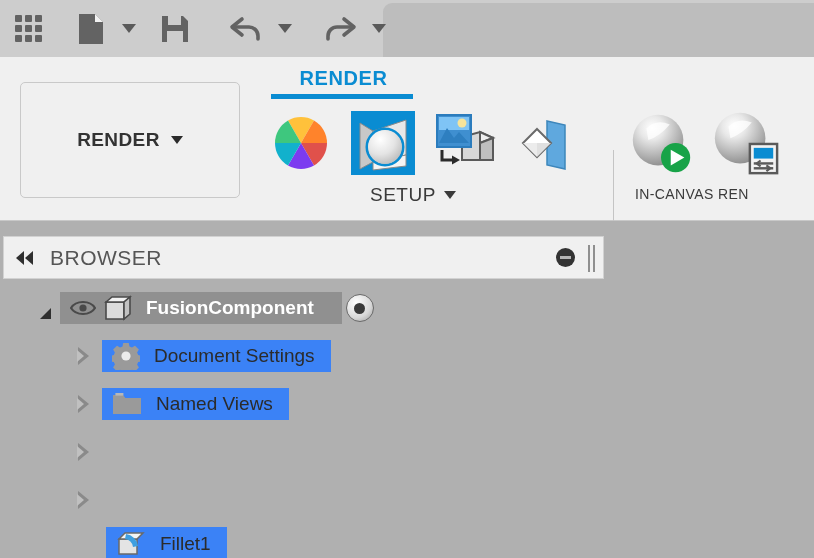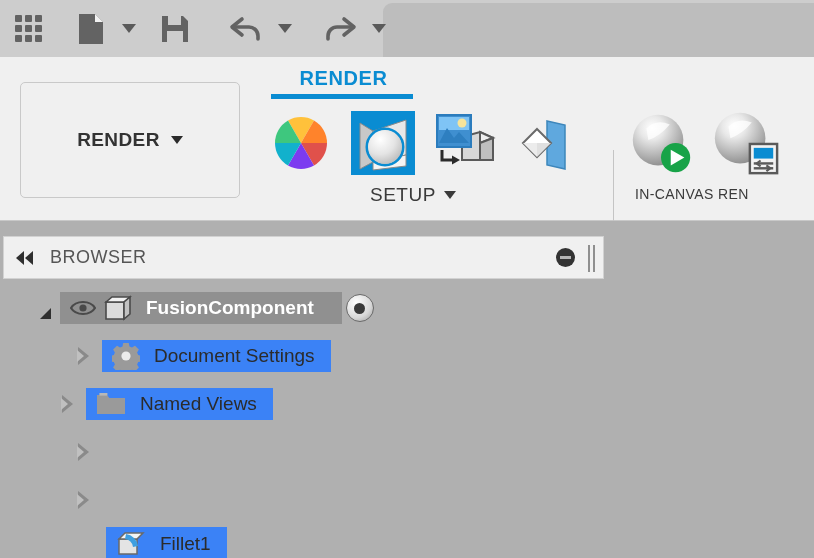--- a/index.html
+++ b/index.html
@@ -220,21 +220,21 @@
     cursor: default;
   }
   .tri-left {
     width: 0; height: 0;
     border-top: 7px solid transparent;
     border-bottom: 7px solid transparent;
     border-right: 8px solid #2f2f2f;
   }
   .browser-title {
     margin-left: 17px;
-    font-size: 18px;
+    font-size: 21px;
     color: #555;
     letter-spacing: 0.5px;
     text-align: right;
   }
   .browser-min {
     position: absolute;
     right: 28px;
     top: 11px;
     width: 19px; height: 19px;
     border-radius: 50%;
@@ -592,21 +592,21 @@
           <span style="display:flex;">
             <svg width="28" height="28" viewBox="0 0 28 28" fill="#9a9a9a">
               <path d="M11.2 1 h5.6 l.7 3.4 2.5 1.1 3-1.8 3.9 3.9 -1.8 3 1.1 2.5 3.4 .7 v5.6 l-3.4 .7 -1.1 2.5 1.8 3 -3.9 3.9 -3-1.8 -2.5 1.1 -.7 3.4 h-5.6 l-.7-3.4 -2.5-1.1 -3 1.8 -3.9-3.9 1.8-3 -1.1-2.5 -3.4-.7 v-5.6 l3.4-.7 1.1-2.5 -1.8-3 3.9-3.9 3 1.8 2.5-1.1 Z"></path>
               <circle cx="14" cy="14" r="4.6" fill="#ececec"></circle>
             </svg>
           </span>
           <span class="row-label">Document Settings</span>
         </span>
       </div>
 
-      <div class="tree-row" style="padding-left:56px;">
+      <div class="tree-row" style="padding-left:72px;">
         <span class="twisty">
           <span class="tri-right-o"></span>
         </span>
         <span style="width:8px"></span>
         <span class="row-body">
           <span style="display:flex;">
             <svg width="30" height="24" viewBox="0 0 30 24">
               <path d="M1 3 h10 l2.4 3 H29 V22 H1 Z" fill="#9a9a9a"></path>
               <rect x="3.4" y="1" width="8" height="2.6" fill="#b8b8b8"></rect>
             </svg>

